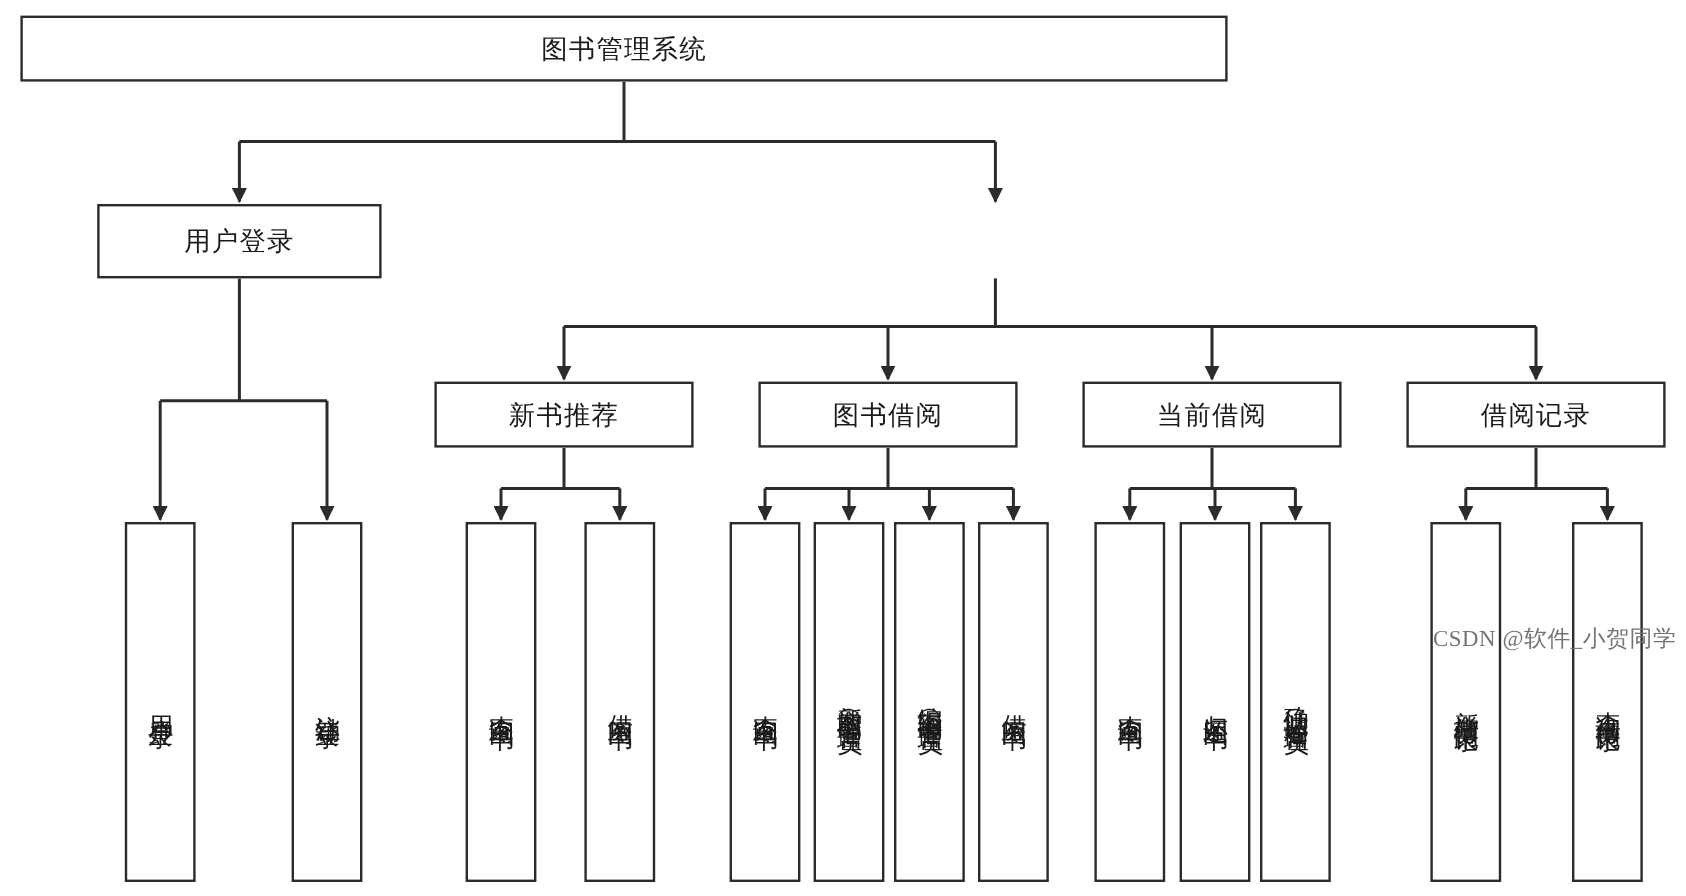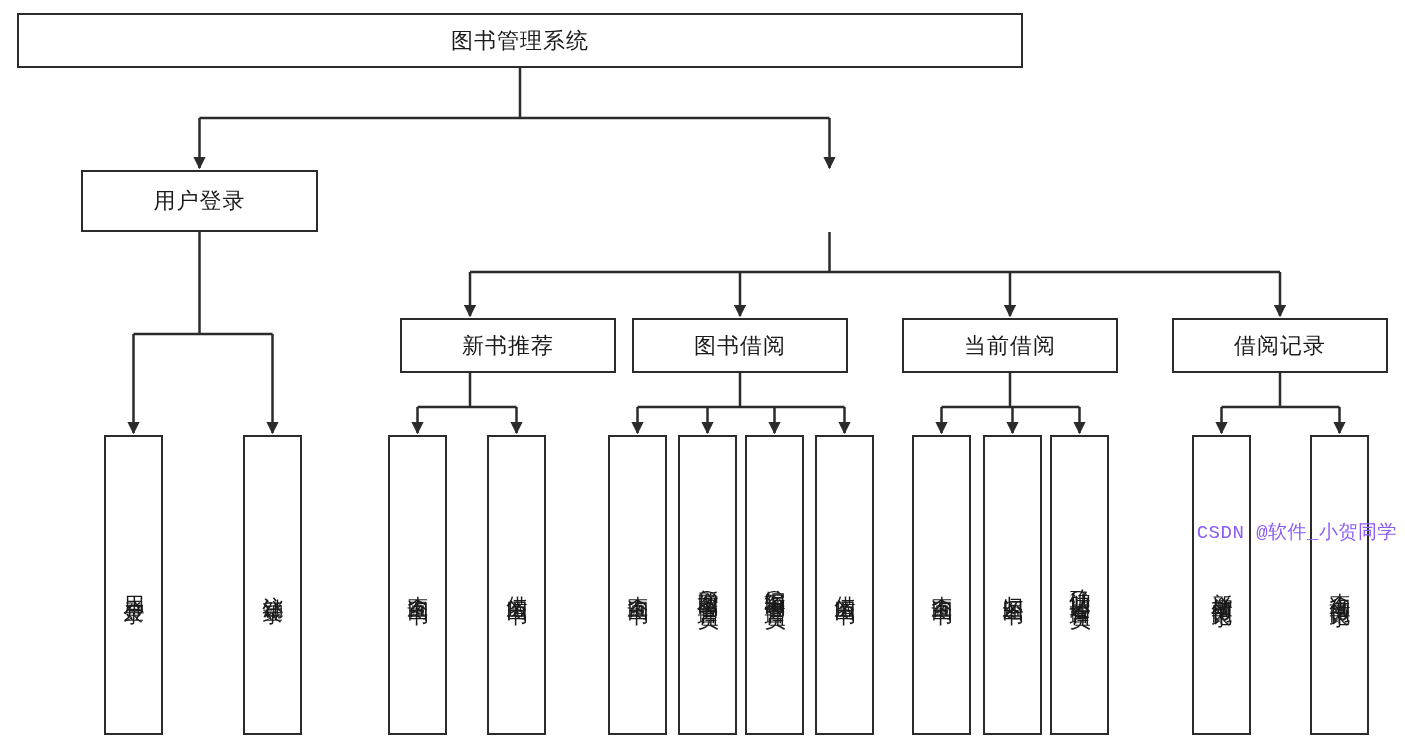--- a/index.html
+++ b/index.html
@@ -53,24 +53,24 @@
   .node.vertical .vtext {
     writing-mode: vertical-rl;
     text-orientation: upright;
     white-space: nowrap;
   }
   .watermark {
     position: absolute;
     right: 8px;
     bottom: 6px;
     font-size: 19px;
-    color: #8b5cf6;
+    color: #737373;
     letter-spacing: 0.5px;
     white-space: nowrap;
-    font-family: Liberation Mono, monospace;
+    font-family: Liberation Serif, serif;
   }
 </style>
 </head>
 <body>
 
 <div id="diagram-root">
 
   <svg id="wires" viewBox="0 0 1405 747">
       <defs>
         <marker id="arrow" viewBox="0 0 10 10" refX="9" refY="5" markerWidth="5" markerHeight="5" orient="auto-start-reverse">
@@ -111,21 +111,21 @@
       <line x1="1221.5" y1="407" x2="1221.5" y2="433" stroke="#2b2b2b" stroke-width="2.5" marker-end="url(#arrow)"></line>
       <line x1="1339.5" y1="407" x2="1339.5" y2="433" stroke="#2b2b2b" stroke-width="2.5" marker-end="url(#arrow)"></line>
     </svg>
 
   <div class="node horizontal" style="left: 17px; top: 13px; width: 1006px; height: 55px; border-color: rgb(43, 43, 43); background: rgb(255, 255, 255); color: rgb(26, 26, 26);">
       <span class="htext">图书管理系统</span>
     </div>
     <div class="node horizontal" style="left: 81px; top: 170px; width: 237px; height: 62px; border-color: rgb(43, 43, 43); background: rgb(255, 255, 255); color: rgb(26, 26, 26);">
       <span class="htext">用户登录</span>
     </div>
-    <div class="node horizontal" style="left: 362px; top: 318px; width: 216px; height: 55px; border-color: rgb(43, 43, 43); background: rgb(255, 255, 255); color: rgb(26, 26, 26); margin-left: 38px;">
+    <div class="node horizontal" style="left: 362px; top: 318px; width: 216px; height: 55px; border-color: rgb(43, 43, 43); background: rgb(255, 255, 255); color: rgb(26, 26, 26);">
       <span class="htext">新书推荐</span>
     </div>
     <div class="node horizontal" style="left: 632px; top: 318px; width: 216px; height: 55px; border-color: rgb(43, 43, 43); background: rgb(255, 255, 255); color: rgb(26, 26, 26);">
       <span class="htext">图书借阅</span>
     </div>
     <div class="node horizontal" style="left: 1172px; top: 318px; width: 216px; height: 55px; border-color: rgb(43, 43, 43); background: rgb(255, 255, 255); color: rgb(26, 26, 26);">
       <span class="htext">借阅记录</span>
     </div>
     <div class="node horizontal" style="left: 902px; top: 318px; width: 216px; height: 55px; border-color: rgb(43, 43, 43); background: rgb(255, 255, 255); color: rgb(26, 26, 26);">
       <span class="htext">当前借阅</span>

